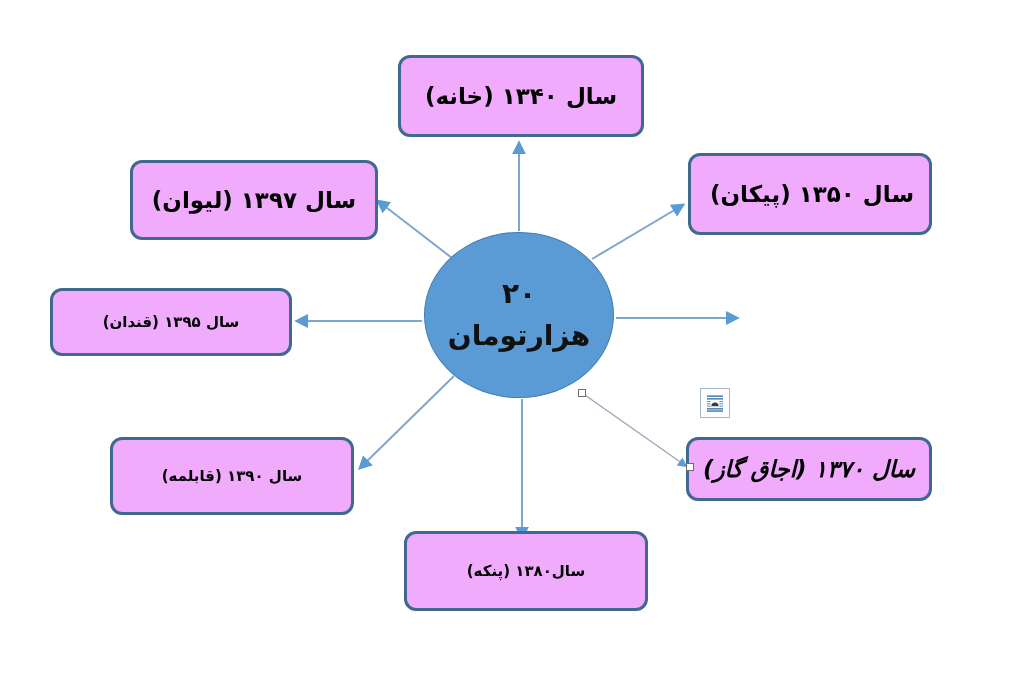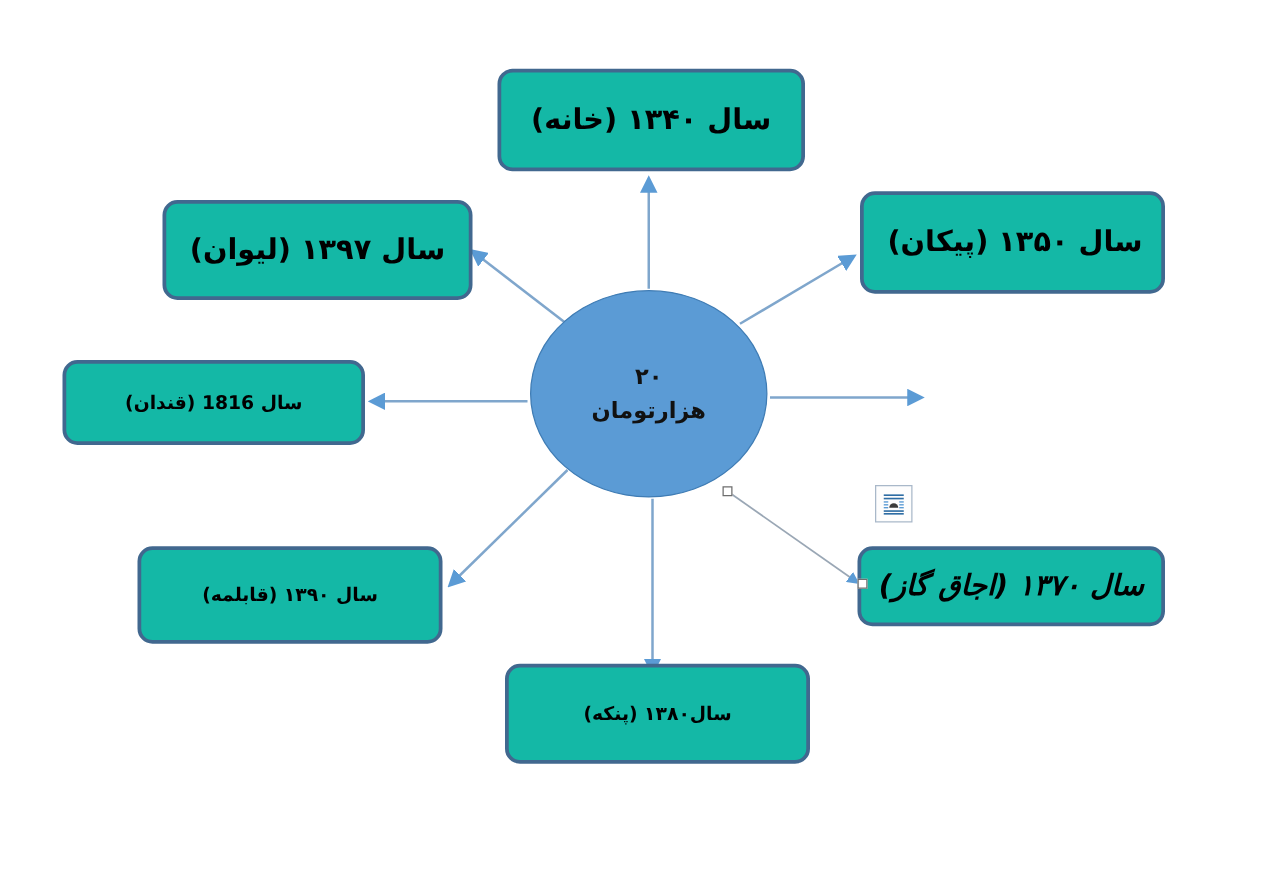--- a/index.html
+++ b/index.html
@@ -38,31 +38,31 @@
     display: flex;
     flex-direction: column;
     align-items: center;
     justify-content: center;
     z-index: 4;
     box-sizing: border-box;
   }
   .hub-line {
     color: #111111;
     font-weight: bold;
-    font-size: 18px;
+    font-size: 28px;
     line-height: 1.5;
     direction: rtl;
     text-align: center;
     white-space: nowrap;
   }
 
   
   .node {
     position: absolute;
-    background: #14b8a6;
+    background: #f0abfc;
     border: 3px solid #41688F;
     border-radius: 12px;
     display: flex;
     align-items: center;
     justify-content: center;
     z-index: 3;
     box-sizing: border-box;
     padding: 2px 8px;
   }
   .node-label {
@@ -167,21 +167,21 @@
 
   <div class="node t-small" id="node-1380">
     <div class="node-label">سال۱۳۸۰ (پنکه)</div>
   </div>
 
   <div class="node t-small" id="node-1390">
     <div class="node-label">سال ۱۳۹۰ (قابلمه)</div>
   </div>
 
   <div class="node t-small" id="node-1395">
-    <div class="node-label">سال 1816 (قندان)</div>
+    <div class="node-label">سال ۱۳۹۵ (قندان)</div>
   </div>
 
   <div class="node t-big" id="node-1397">
     <div class="node-label">سال ۱۳۹۷ (لیوان)</div>
   </div>
 
   <div class="handle" id="handle-start"></div>
   <div class="handle" id="handle-end"></div>
 
   <div class="layout-widget">

